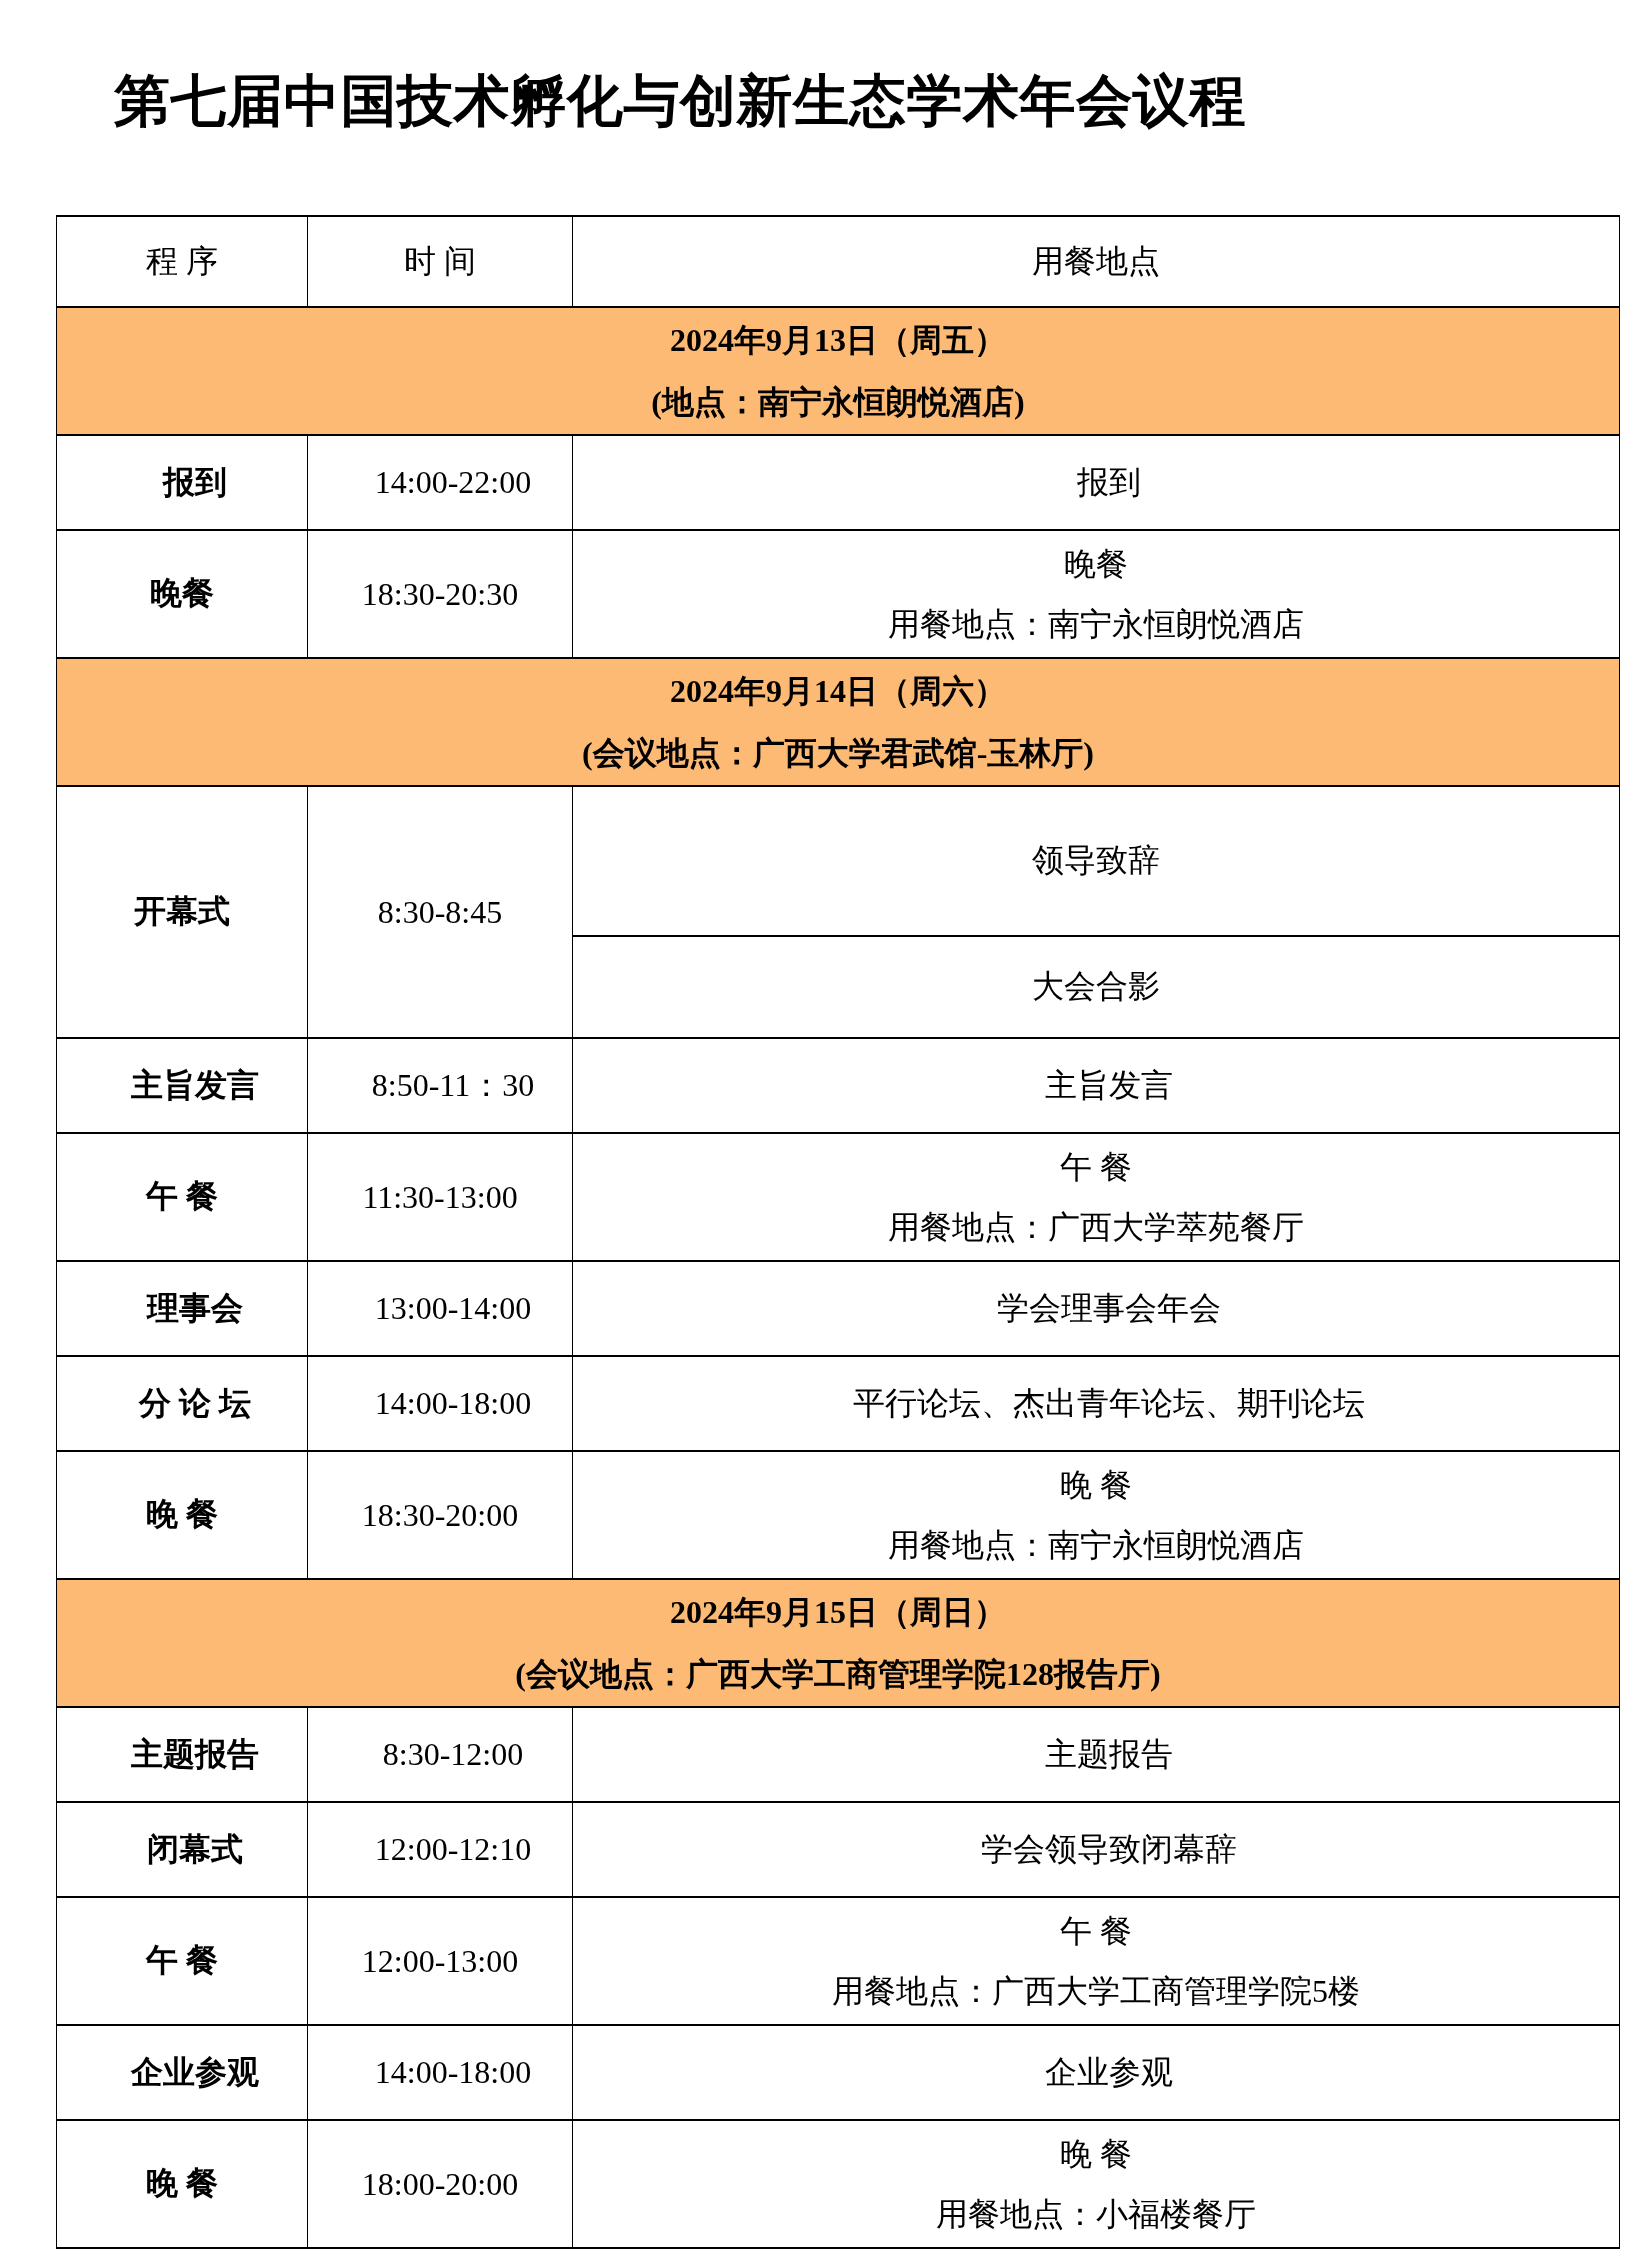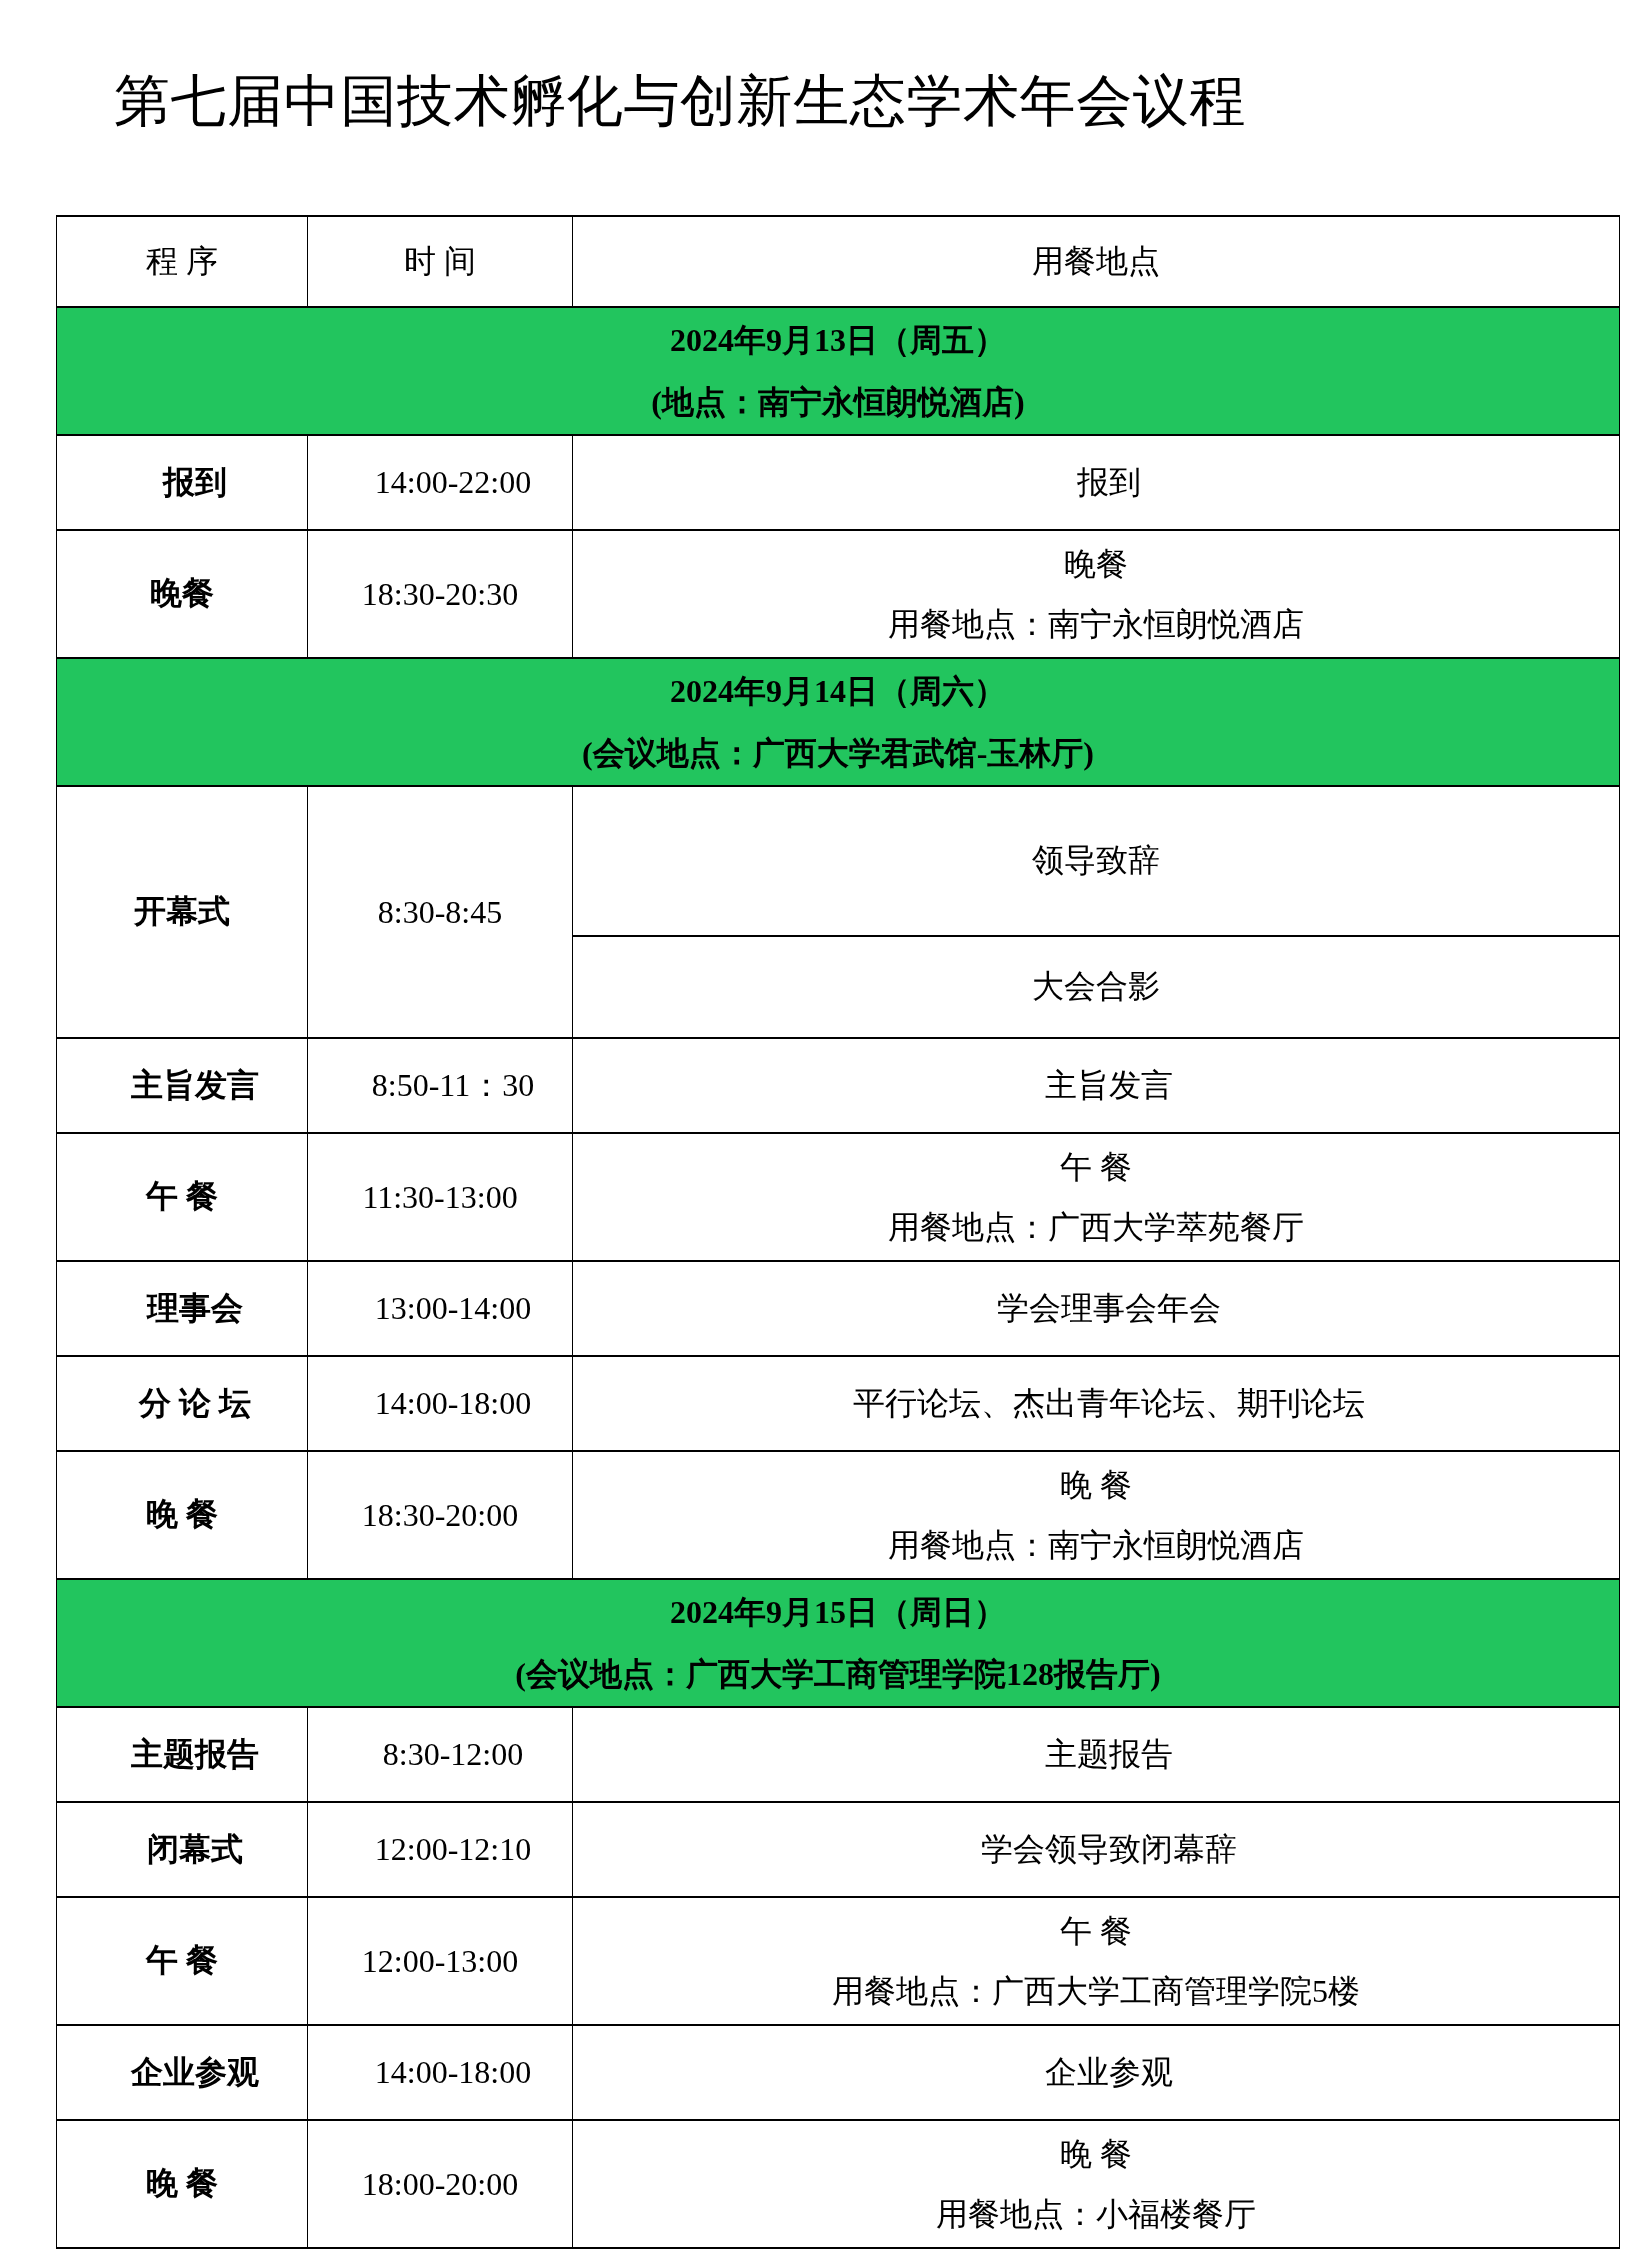--- a/index.html
+++ b/index.html
@@ -7,21 +7,21 @@
     width:1643px;height:2261px;
     background:#ffffff;
     position:relative;
     font-family:"Liberation Serif","DejaVu Serif",serif;
     color:#000;
   }
   .doc-title{
     position:absolute;
     left:114px;top:26px;
     font-size:56px;
-    font-weight:normal;
+    font-weight:bold;
     letter-spacing:0.6px;
     white-space:nowrap;
   }
   table.agenda{
     position:absolute;
     left:56px;top:215px;
     width:1563px;
     border-collapse:collapse;
     table-layout:fixed;
   }
@@ -35,21 +35,21 @@
     padding:0;
     overflow:hidden;
   }
   .agenda th{height:89px;font-weight:normal;border-radius:9px;}
   tr.single td{height:93px;padding-left:26px;}
   tr.double td{height:126px;}
   tr.split-a td.content-cell{height:148px;}
   tr.split-b td{height:100px;}
   tr.band td{
     height:126px;
-    background:#22c55e;
+    background:#fdba74;
     font-weight:bold;
   }
   tr.band .line{line-height:62px;}
   td .cl{line-height:60px;}
   td.prog{font-weight:bold;}
   td.time,td.content-cell{font-weight:normal;}
 </style>
 </head>
 <body>
 

